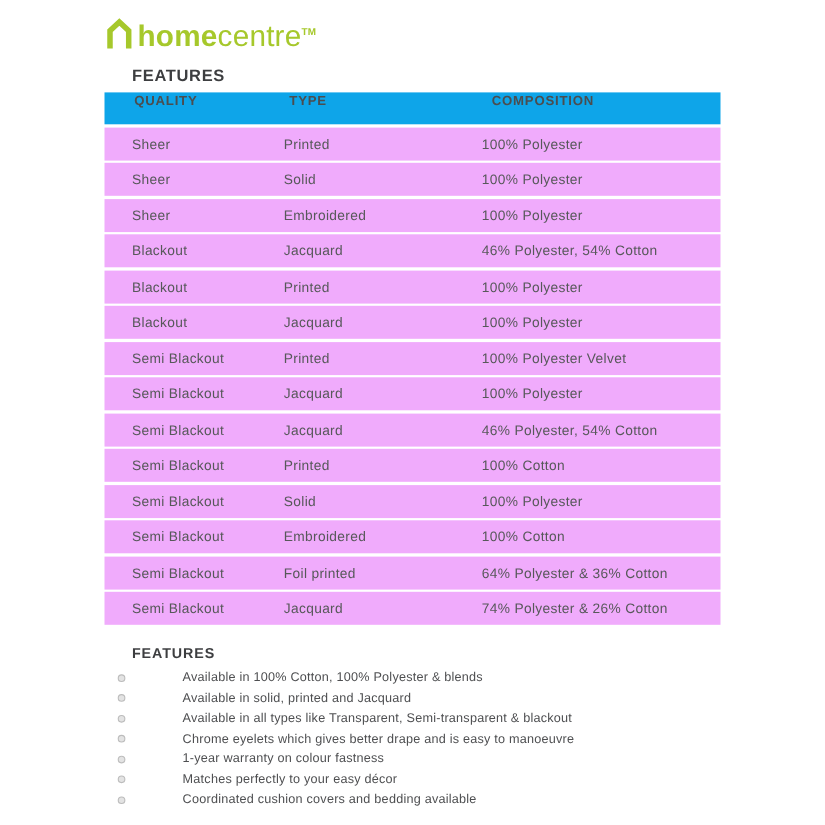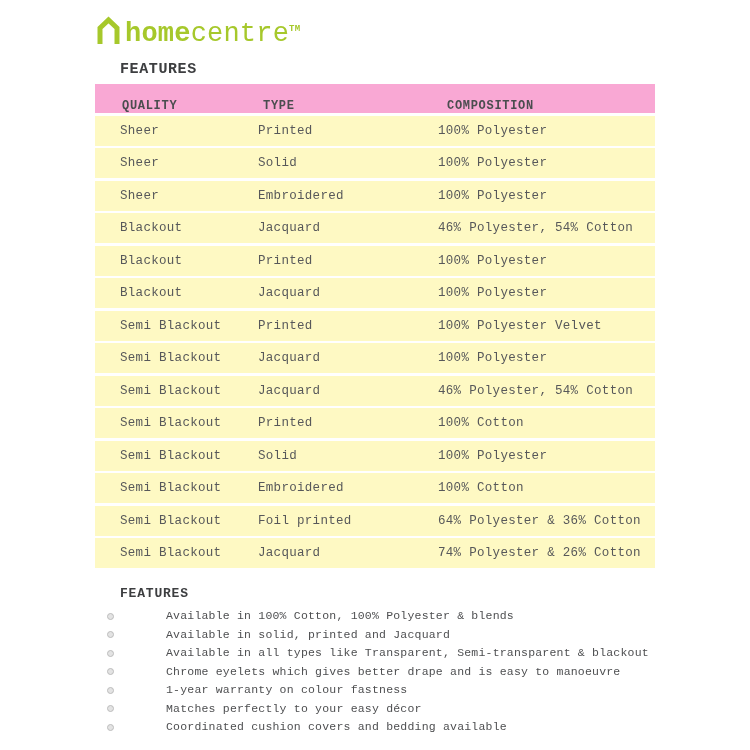--- a/index.html
+++ b/index.html
@@ -2,21 +2,21 @@
 <html><head>
 <meta charset="utf-8">
 <style>
   * { margin: 0; padding: 0; box-sizing: border-box; }
   html, body { background: #ffffff; }
   .page {
     position: relative;
     width: 738px;
     height: 750px;
     background: #ffffff;
-    font-family: Liberation Mono, monospace;
+    font-family: Liberation Sans, sans-serif;
     overflow: hidden;
     border-radius: 29px;
   }
 
   
   .logo {
     position: absolute;
     left: 96px;
     top: 13px;
     display: flex;
@@ -41,39 +41,39 @@
 
   
   .spec-table {
     position: absolute;
     left: 95px;
     top: 84px;
     width: 560px;
   }
   .thead {
     display: flex;
-    align-items: flex-end;
+    align-items: flex-start;
     height: 29px;
-    background: #f9a8d4;
+    background: #0ea5e9;
   }
   .hcell {
     font-size: 12px;
     font-weight: bold;
     letter-spacing: 0.7px;
     color: #4b4d4f;
   }
   .h-quality { width: 163px; padding-left: 27px; }
   .h-type    { width: 180px; padding-left: 5px; }
   .h-comp    { flex: 1; padding-left: 9px; }
   .trow {
     display: flex;
     align-items: center;
     height: 30px;
     margin-top: 2.5px;
-    background: #fef9c3;
+    background: #f0abfc;
   }
   .cell {
     font-size: 12.5px;
     color: #57585a;
     letter-spacing: 0.3px;
   }
   .c-quality { width: 163px; padding-left: 25px; }
   .c-type    { width: 180px; }
   .c-comp    { flex: 1; }
 

